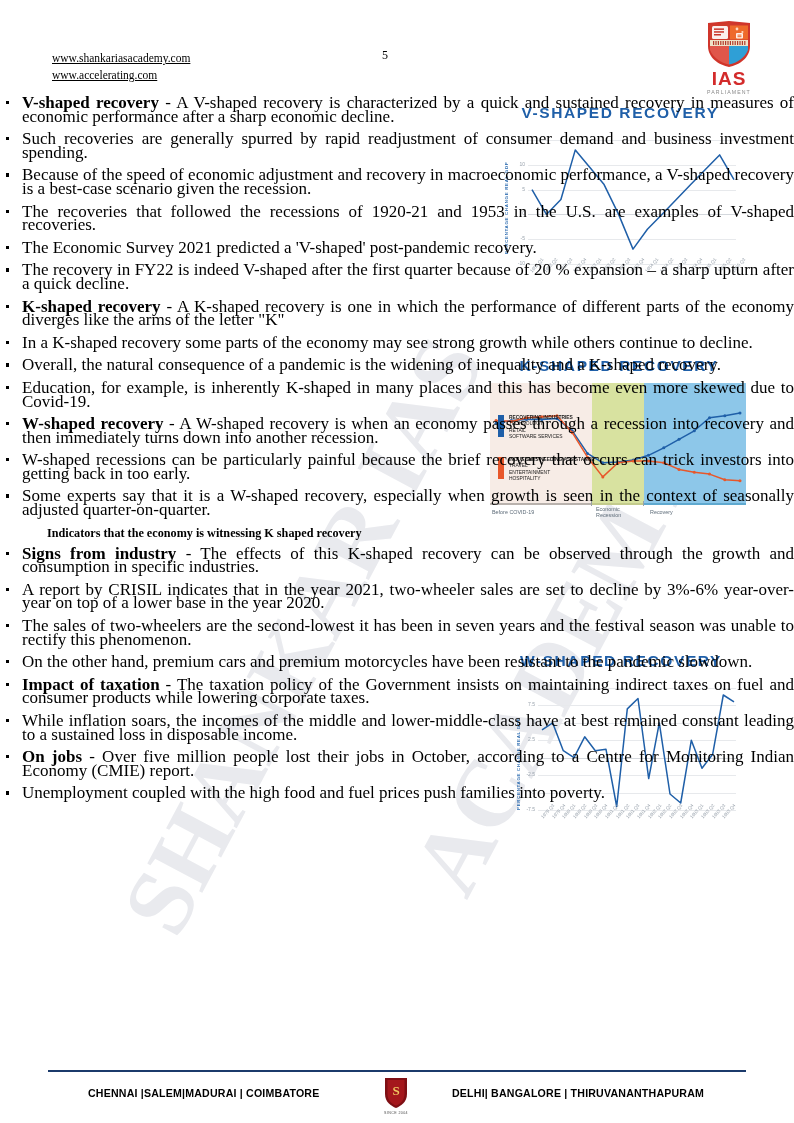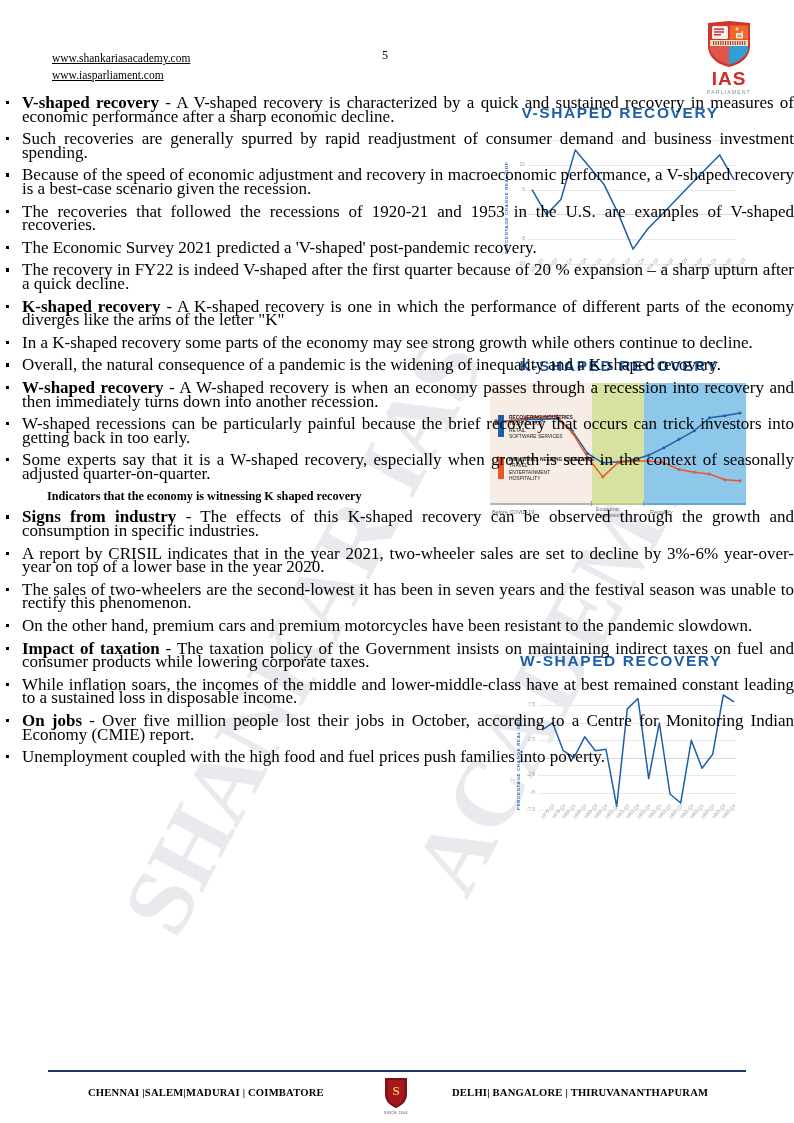--- a/index.html
+++ b/index.html
@@ -148,21 +148,21 @@
     color:#5d6b78;
     line-height:6.6px;
     white-space:nowrap;
   }
 
   
   .footer{position:absolute;left:0;top:1070px;width:794px;z-index:3;}
   .frule{position:absolute;left:48px;top:0;width:698px;height:2px;background:#1b3a6b;}
   .fleft,.fright{
     position:absolute;top:17px;
-    font-family:Liberation Serif, serif;
+    font-family:Liberation Sans, sans-serif;
     font-weight:700;
     font-size:10.6px;
     letter-spacing:.2px;
   }
   .fleft{left:88px;}
   .fright{left:452px;}
   .fseal{position:absolute;left:378px;top:6px;width:36px;height:40px;text-align:center;}
   .fseal .since{
     font-family:"Liberation Sans", sans-serif;
     font-size:3.6px;color:#4a4a4a;letter-spacing:.4px;margin-top:1px;
@@ -174,21 +174,21 @@
 <div class="page">
 
   <div class="watermark">
     <span class="wm1">SHANKAR IAS</span>
     <span class="wm2">ACADEMY</span>
   </div>
 
   <div class="header">
     <div class="site-links">
       <a href="#">www.shankariasacademy.com</a>
-      <a href="#">www.iasparliament.com</a>
+      <a href="#">www.accelerating.com</a>
     </div>
     <div class="page-no">5</div>
 
     <div class="logo">
       <div class="shield">
         <svg width="46" height="48" viewBox="0 0 46 48">
           <path d="M2 3 L23 1 L44 3 L44 26 C44 38 33 45 23 47 C13 45 2 38 2 26 Z" fill="#d0352b"></path>
           <path d="M4 5 L23 3.2 L42 5 L42 20 L4 20 Z" fill="#cf3a2c"></path>
           <rect x="6" y="6" width="16" height="13" rx="1.5" fill="#ffffff" opacity=".92"></rect>
           <rect x="8" y="8.4" width="10" height="1.5" fill="#c9342a"></rect>
@@ -407,20 +407,21 @@
     <ul class="bullets" id="bullets-1">
         <li class="bullet narrow"><b>V-shaped recovery</b><span> - A V-shaped recovery is characterized by a quick and sustained recovery in measures of economic performance after a sharp economic decline.</span></li>
         <li class="bullet narrow"><span>Such recoveries are generally spurred by rapid readjustment of consumer demand and business investment spending.</span></li>
         <li class="bullet narrow"><span>Because of the speed of economic adjustment and recovery in macroeconomic performance, a V-shaped recovery is a best-case scenario given the recession.</span></li>
         <li class="bullet narrow"><span>The recoveries that followed the recessions of 1920-21 and 1953 in the U.S. are examples of V-shaped recoveries.</span></li>
         <li class="bullet narrow"><span>The Economic Survey 2021 predicted a 'V-shaped' post-pandemic recovery.</span></li>
         <li class="bullet wide"><span>The recovery in FY22 is indeed V-shaped after the first quarter because of 20 % expansion – a sharp upturn after a quick decline.</span></li>
         <li class="bullet mid"><b>K-shaped recovery</b><span> - A K-shaped recovery is one in which the performance of different parts of the economy diverges like the arms of the letter "K"</span></li>
         <li class="bullet mid"><span>In a K-shaped recovery some parts of the economy may see strong growth while others continue to decline.</span></li>
         <li class="bullet mid"><span>Overall, the natural consequence of a pandemic is the widening of inequality and a K-shaped recovery.</span></li>
+        <li class="bullet mid"><span>Education, for example, is inherently K-shaped in many places and this has become even more skewed due to Covid-19.</span></li>
         <li class="bullet wide"><b>W-shaped recovery</b><span> - A W-shaped recovery is when an economy passes through a recession into recovery and then immediately turns down into another recession.</span></li>
         <li class="bullet narrow"><span>W-shaped recessions can be particularly painful because the brief recovery that occurs can trick investors into getting back in too early.</span></li>
         <li class="bullet narrow"><span>Some experts say that it is a W-shaped recovery, especially when growth is seen in the context of seasonally adjusted quarter-on-quarter.</span></li>
       </ul>
     <div class="section-head">Indicators that the economy is witnessing K shaped recovery</div>
     <ul class="bullets" id="bullets-2">
         <li class="bullet narrow"><b>Signs from industry</b><span> - The effects of this K-shaped recovery can be observed through the growth and consumption in specific industries.</span></li>
         <li class="bullet narrow"><span>A report by CRISIL indicates that in the year 2021, two-wheeler sales are set to decline by 3%-6% year-over-year on top of a lower base in the year 2020.</span></li>
         <li class="bullet wide"><span>The sales of two-wheelers are the second-lowest it has been in seven years and the festival season was unable to rectify this phenomenon.</span></li>
         <li class="bullet wide"><span>On the other hand, premium cars and premium motorcycles have been resistant to the pandemic slowdown.</span></li>

